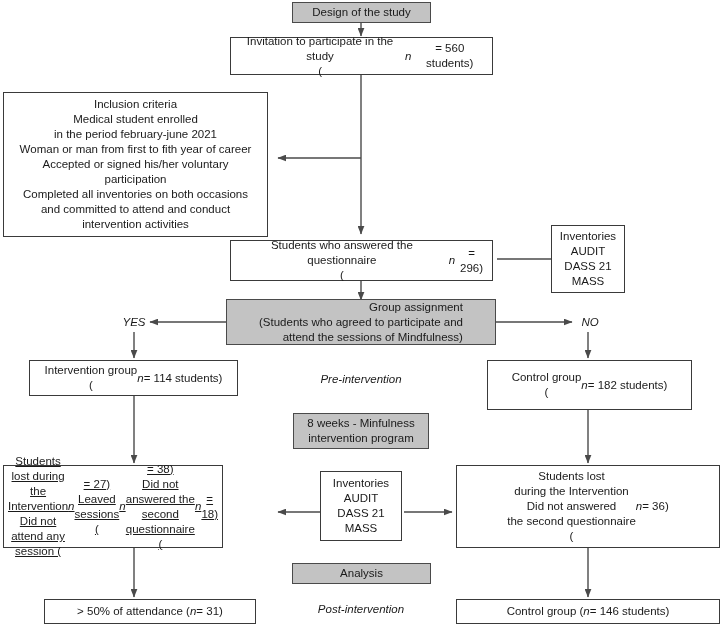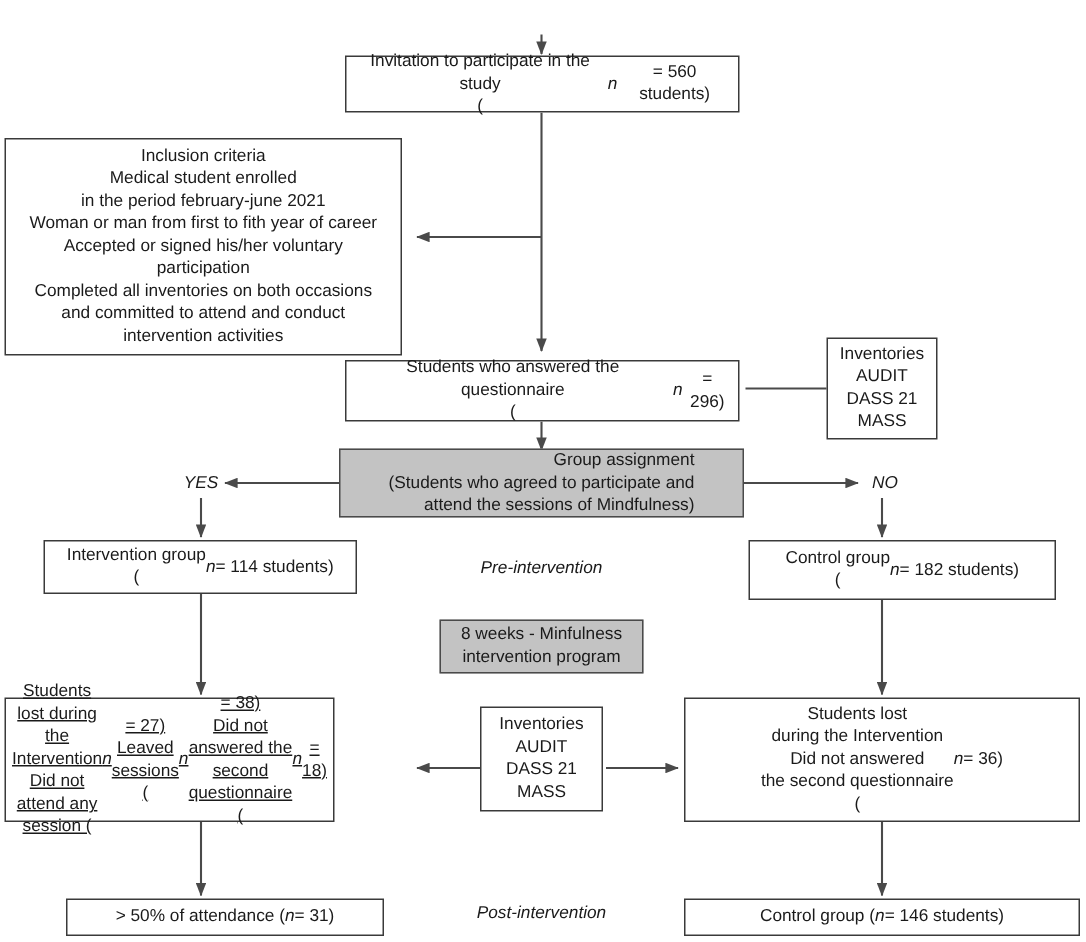--- a/index.html
+++ b/index.html
@@ -104,49 +104,51 @@
 
     <line x1="320" y1="512" x2="278" y2="512" marker-end="url(#arrowhead)"></line>
 
     <line x1="404" y1="512" x2="452" y2="512" marker-end="url(#arrowhead)"></line>
 
     <line x1="134" y1="548" x2="134" y2="597" marker-end="url(#arrowhead)"></line>
 
     <line x1="588" y1="548" x2="588" y2="597" marker-end="url(#arrowhead)"></line>
   </svg>
 
+  <div class="node shaded" style="left:292px; top:2px; width:139px; height:21px;">Design of the study</div>
 
   <div class="node" style="left:230px; top:37px; width:263px; height:38px;">Invitation to participate in the study<br>(<em class="it">n</em> = 560 students)</div>
 
   <div class="node" style="left:3px; top:92px; width:265px; height:145px;">Inclusion criteria<br>Medical student enrolled<br>in the period february-june 2021<br>Woman or man from first to fith year of career<br>Accepted or signed his/her voluntary<br>participation<br>Completed all inventories on both occasions<br>and committed to attend and conduct<br>intervention activities</div>
 
   <div class="node" style="left:230px; top:240px; width:263px; height:41px;">Students who answered the questionnaire<br>(<em class="it">n</em> = 296)</div>
 
   <div class="node" style="left:551px; top:225px; width:74px; height:68px;">Inventories<br>AUDIT<br>DASS 21<br>MASS</div>
 
   <div class="node shaded" style="left:226px; top:299px; width:270px; height:46px;text-align:right;">Group assignment<br>(Students who agreed to participate and<br>attend the sessions of Mindfulness)</div>
 
   <div class="plainlabel" style="left:112px; top:313px; width:44px; height:18px;">YES</div>
 
   <div class="plainlabel" style="left:568px; top:313px; width:44px; height:18px;">NO</div>
 
   <div class="node" style="left:29px; top:360px; width:209px; height:36px;">Intervention group<br>(<em class="it">n</em> = 114 students)</div>
 
-  <div class="node" style="left:499px; top:360px; width:205px; height:40px;">Control group<br>(<em class="it">n</em> = 182 students)</div>
+  <div class="node" style="left:487px; top:360px; width:205px; height:50px;">Control group<br>(<em class="it">n</em> = 182 students)</div>
 
   <div class="plainlabel italic" style="left:301px; top:370px; width:120px; height:18px;text-align:right;">Pre-intervention</div>
 
   <div class="node shaded" style="left:293px; top:413px; width:136px; height:36px;">8 weeks - Minfulness<br>intervention program</div>
 
   <div class="node" style="left:3px; top:465px; width:220px; height:83px;text-decoration:underline;">Students lost during the Intervention<br>Did not attend any session (<em class="it">n</em> = 27)<br>Leaved sessions (<em class="it">n</em> = 38)<br>Did not answered the second questionnaire<br>(<em class="it">n</em> = 18)</div>
 
   <div class="node" style="left:320px; top:471px; width:82px; height:70px;">Inventories<br>AUDIT<br>DASS 21<br>MASS</div>
 
   <div class="node" style="left:456px; top:465px; width:264px; height:83px;">Students lost<br>during the Intervention<br>Did not answered<br>the second questionnaire<br>(<em class="it">n</em> = 36)</div>
 
+  <div class="node shaded" style="left:292px; top:563px; width:139px; height:21px;">Analysis</div>
 
   <div class="plainlabel italic" style="left:301px; top:600px; width:120px; height:18px;">Post-intervention</div>
 
   <div class="node" style="left:44px; top:599px; width:212px; height:25px;">&gt; 50% of attendance (<em class="it">n</em> = 31)</div>
 
   <div class="node" style="left:456px; top:599px; width:264px; height:25px;">Control group (<em class="it">n</em> = 146 students)</div>
 
 </div>
 
 </body></html>

